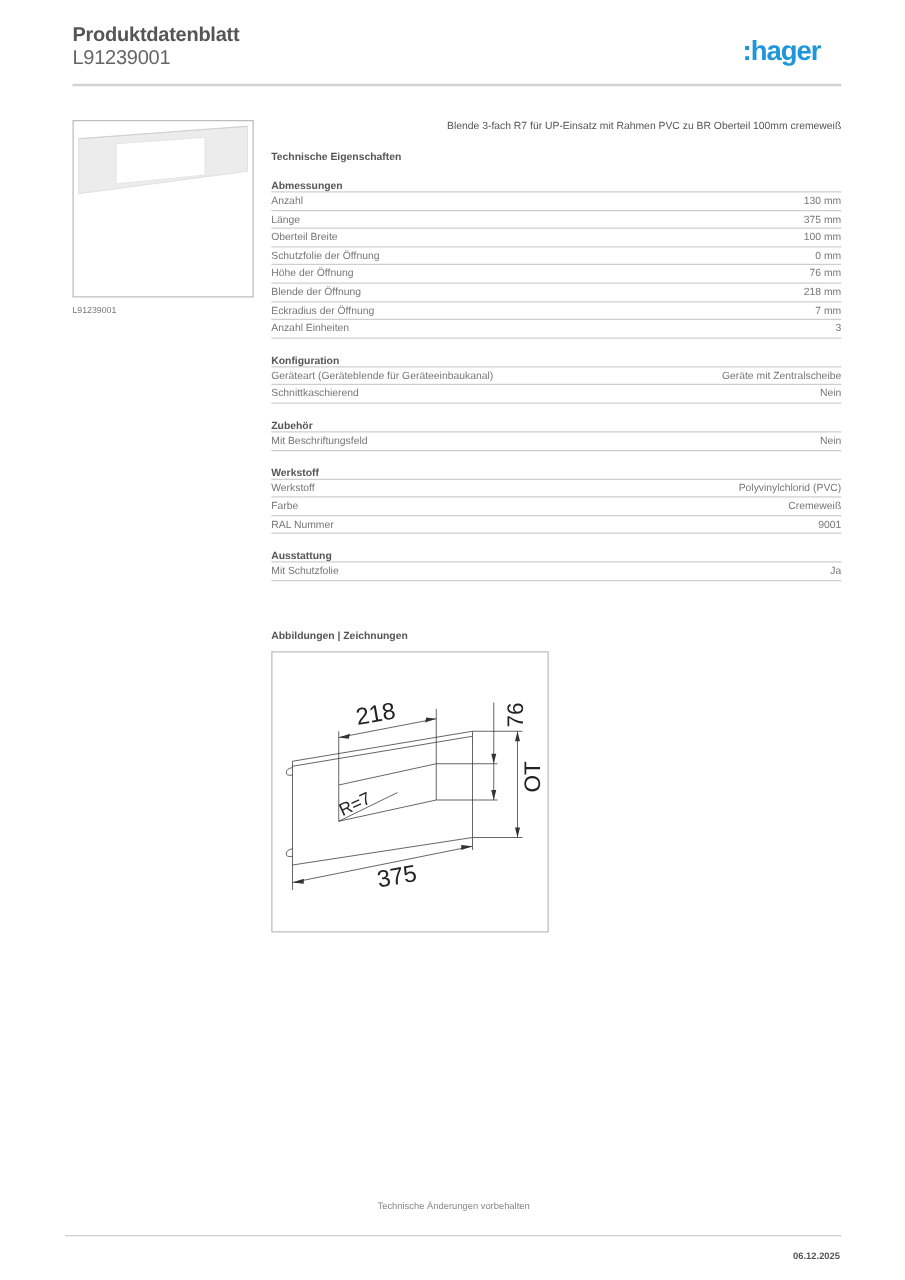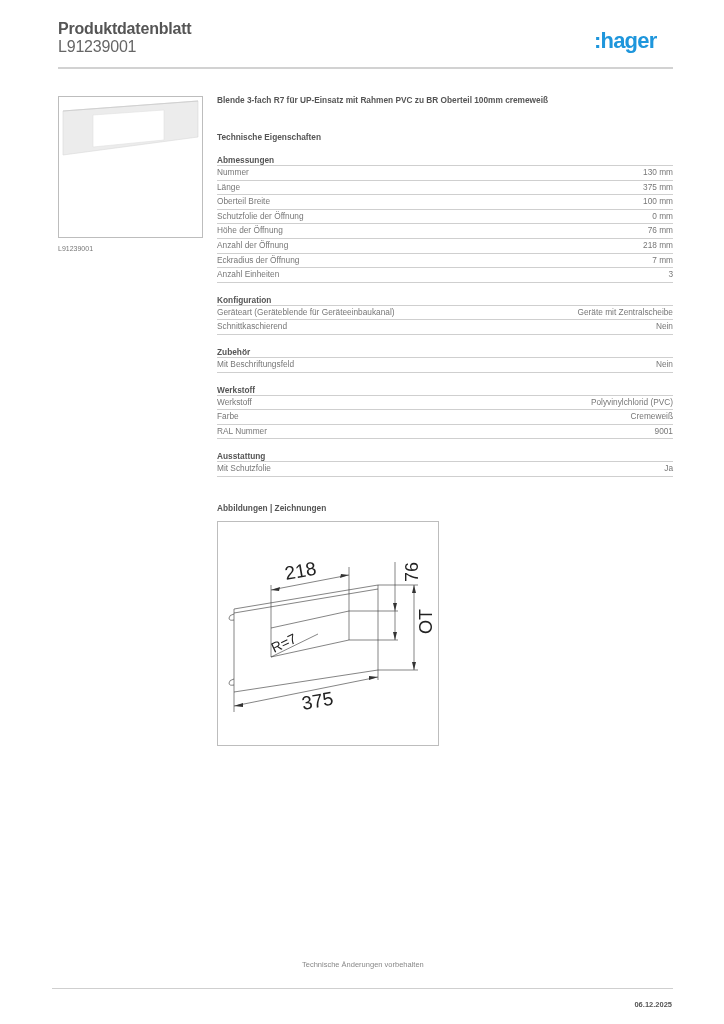--- a/index.html
+++ b/index.html
@@ -33,25 +33,26 @@
       position: absolute; left: 58px; top: 96px; width: 145px; height: 142px;
       border: 1px solid #bdbdbd; background: #fff;
     }
     .thumb svg { display: block; }
     .thumb-caption {
       position: absolute; left: 58px; top: 245px;
       font-size: 7px; color: #777;
     }
     .main { position: absolute; left: 217px; top: 95px; width: 456px; }
     .product-title {
-      font-size: 8.3px; font-weight: bold; color: #555; height: 12px;
+      font-size: 8.3px; font-weight: normal; color: #555; height: 12px;
       white-space: nowrap;
+      text-align: right;
     }
     .section-main {
-      margin-top: 25px; font-size: 8.3px; font-weight: bold; color: #555;
+      margin-top: 13px; font-size: 8.3px; font-weight: bold; color: #555;
       height: 12px;
     }
     .group { margin-top: 12px; }
     .group-title {
       font-size: 8.3px; font-weight: bold; color: #555;
       height: 11px; line-height: 11px;
       border-bottom: 1px solid #cfcfcf;
     }
     .row {
       display: flex; justify-content: space-between;
@@ -102,41 +103,41 @@
 </div>
 <div class="thumb-caption">L91239001</div>
 
 <div class="main">
   <div class="product-title">Blende 3-fach R7 für UP-Einsatz mit Rahmen PVC zu BR Oberteil 100mm cremeweiß</div>
   <div class="section-main">Technische Eigenschaften</div>
 
   <div class="group" style="margin-top:11px">
     <div class="group-title">Abmessungen</div>
     <div class="row">
-        <span>Nummer</span>
+        <span>Anzahl</span>
         <span class="val">130 mm</span>
       </div>
     <div class="row">
         <span>Länge</span>
         <span class="val">375 mm</span>
       </div>
     <div class="row">
         <span>Oberteil Breite</span>
         <span class="val">100 mm</span>
       </div>
     <div class="row">
         <span>Schutzfolie der Öffnung</span>
         <span class="val">0 mm</span>
       </div>
     <div class="row">
         <span>Höhe der Öffnung</span>
         <span class="val">76 mm</span>
       </div>
     <div class="row">
-        <span>Anzahl der Öffnung</span>
+        <span>Blende der Öffnung</span>
         <span class="val">218 mm</span>
       </div>
     <div class="row">
         <span>Eckradius der Öffnung</span>
         <span class="val">7 mm</span>
       </div>
     <div class="row">
         <span>Anzahl Einheiten</span>
         <span class="val">3</span>
       </div>

